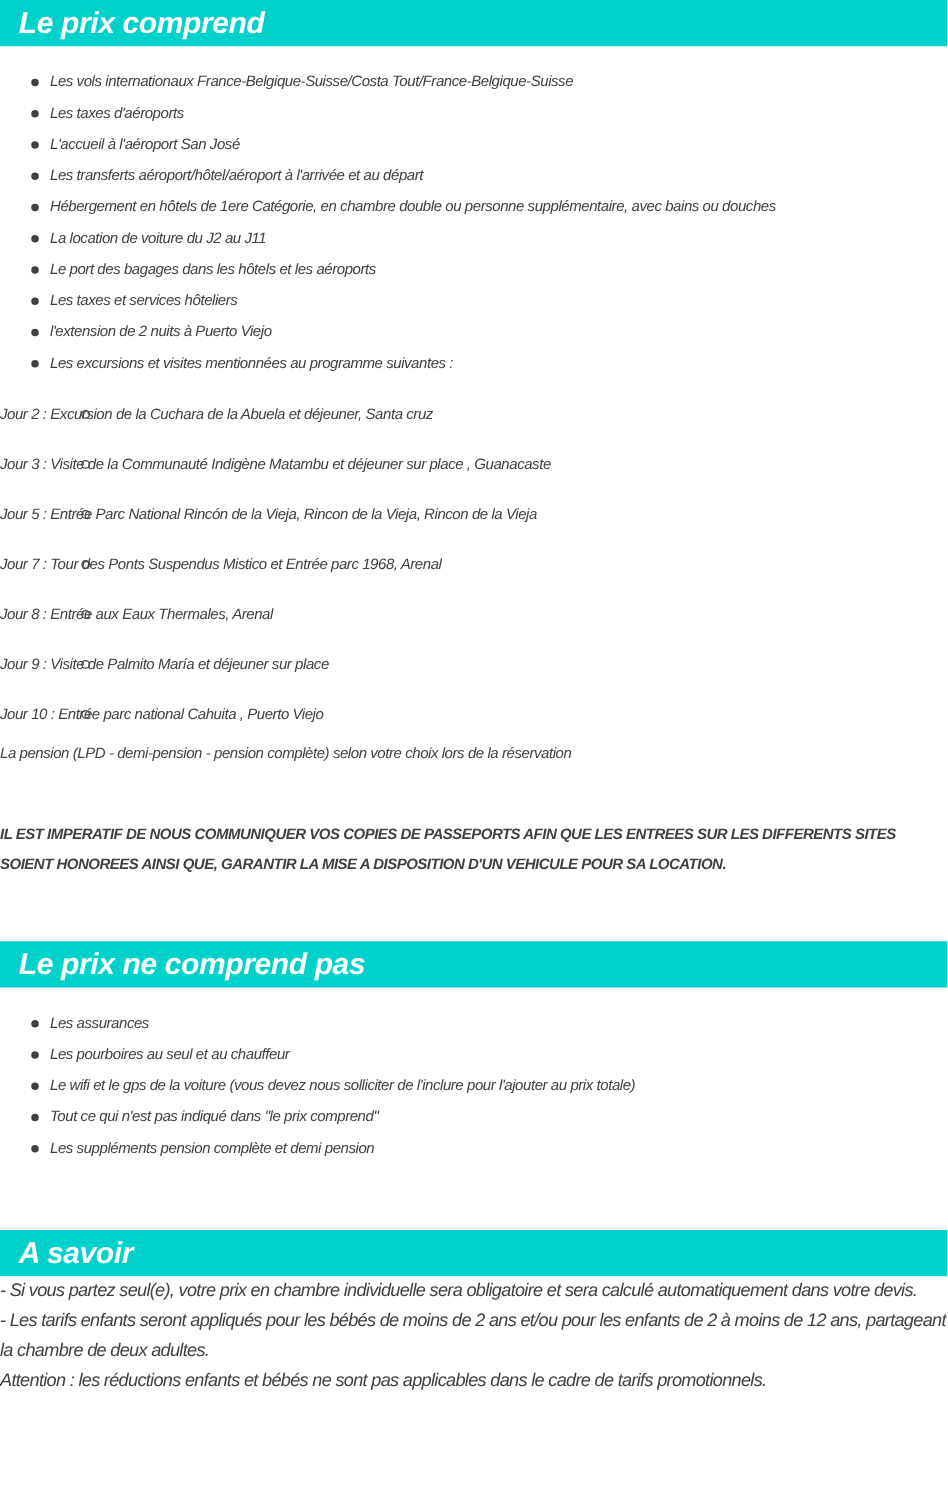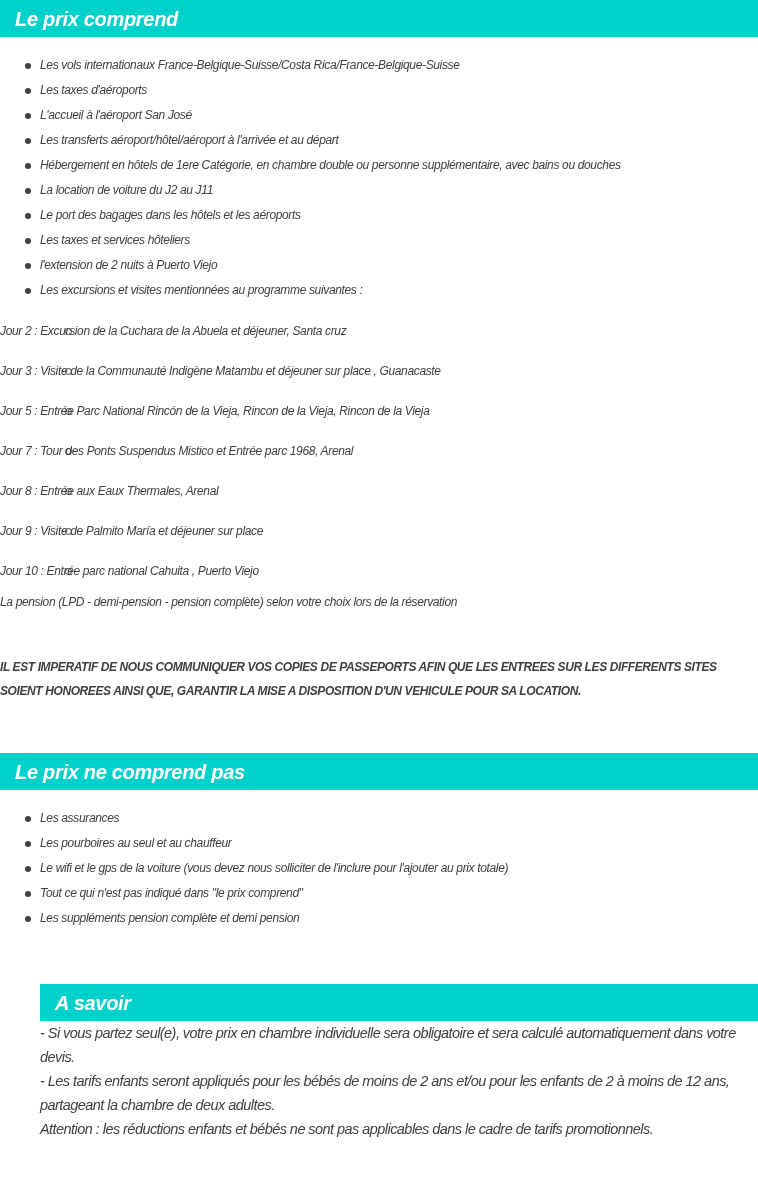--- a/index.html
+++ b/index.html
@@ -17,21 +17,21 @@
     .section-header {
       background: #00d2cb;
       height: 37px;
       box-sizing: border-box;
       padding-left: 15px;
       display: flex;
       align-items: center;
     }
     .section-header h2 {
       margin: 0;
-      font-size: 20px;
+      font-size: 24px;
       font-weight: bold;
       font-style: italic;
       color: #ffffff;
       letter-spacing: -0.3px;
       line-height: 1;
     }
     ul.bullets {
       list-style: none;
       margin: 0;
       padding: 0;
@@ -105,21 +105,21 @@
   </style>
 </head>
 <body>
 
 <div>
   <div class="section-header">
     <h2>Le prix comprend</h2>
   </div>
 
   <ul class="bullets" style="margin-top:16px;">
-    <li><span class="dot"></span><span>Les vols internationaux France-Belgique-Suisse/Costa Rica/France-Belgique-Suisse</span></li>
+    <li><span class="dot"></span><span>Les vols internationaux France-Belgique-Suisse/Costa Tout/France-Belgique-Suisse</span></li>
     <li><span class="dot"></span><span>Les taxes d'aéroports</span></li>
     <li><span class="dot"></span><span>L'accueil à l'aéroport San José</span></li>
     <li><span class="dot"></span><span>Les transferts aéroport/hôtel/aéroport à l'arrivée et au départ</span></li>
     <li><span class="dot"></span><span>Hébergement en hôtels de 1ere Catégorie, en chambre double ou personne supplémentaire, avec bains ou douches</span></li>
     <li><span class="dot"></span><span>La location de voiture du J2 au J11</span></li>
     <li><span class="dot"></span><span>Le port des bagages dans les hôtels et les aéroports</span></li>
     <li><span class="dot"></span><span>Les taxes et services hôteliers</span></li>
     <li><span class="dot"></span><span>l'extension de 2 nuits à Puerto Viejo</span></li>
     <li><span class="dot"></span><span>Les excursions et visites mentionnées au programme suivantes :</span></li>
   </ul>
@@ -146,21 +146,21 @@
 
   <ul class="bullets" style="margin-top:16px;">
     <li><span class="dot"></span><span>Les assurances</span></li>
     <li><span class="dot"></span><span>Les pourboires au seul et au chauffeur</span></li>
     <li><span class="dot"></span><span>Le wifi et le gps de la voiture (vous devez nous solliciter de l'inclure pour l'ajouter au prix totale)</span></li>
     <li><span class="dot"></span><span>Tout ce qui n'est pas indiqué dans "le prix comprend"</span></li>
     <li><span class="dot"></span><span>Les suppléments pension complète et demi pension</span></li>
   </ul>
 </div>
 
-<div style="margin-top:53px;padding-left:40px;">
+<div style="margin-top:53px;">
   <div class="section-header">
     <h2>A savoir</h2>
   </div>
 
   <div class="savoir" style="">
     <p>- Si vous partez seul(e), votre prix en chambre individuelle sera obligatoire et sera calculé automatiquement dans votre devis.</p>
     <p>- Les tarifs enfants seront appliqués pour les bébés de moins de 2 ans et/ou pour les enfants de 2 à moins de 12 ans, partageant la chambre de deux adultes.</p>
     <p>Attention : les réductions enfants et bébés ne sont pas applicables dans le cadre de tarifs promotionnels.</p>
   </div>
 </div>

